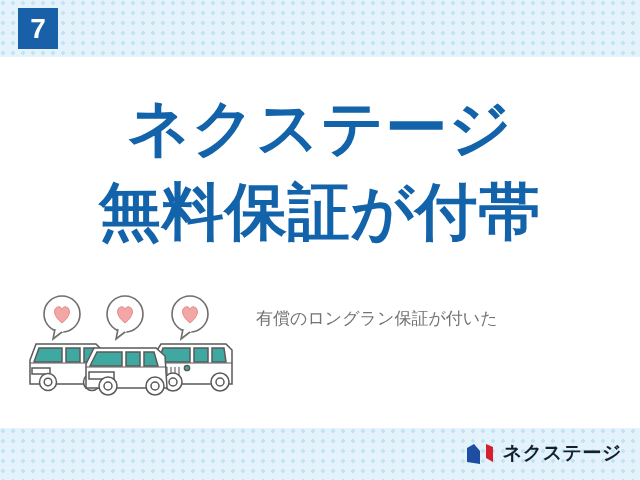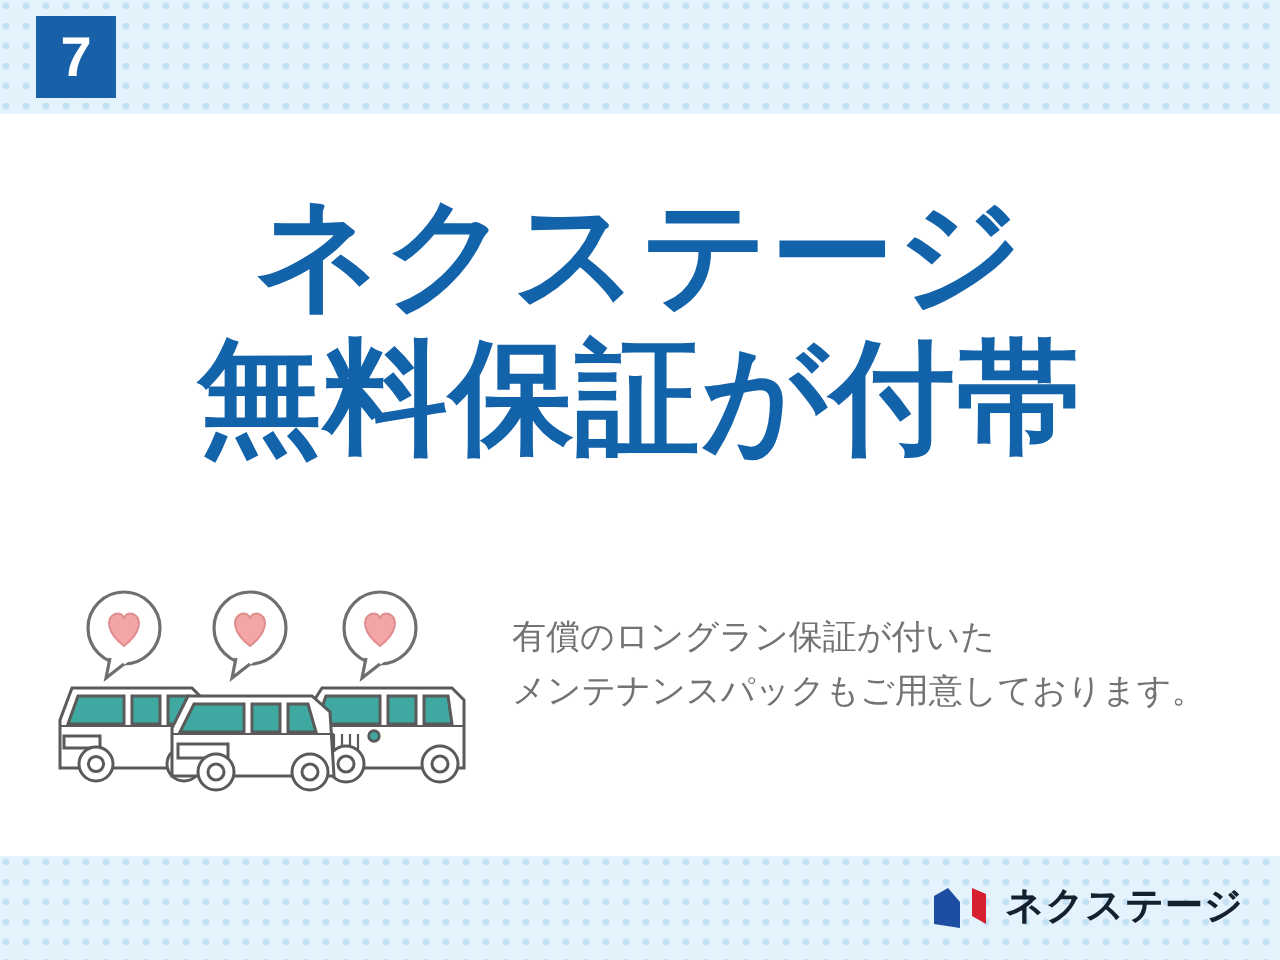--- a/index.html
+++ b/index.html
@@ -79,21 +79,21 @@
     font-weight: bold;
     line-height: 1.0;
     letter-spacing: 1px;
   }
   #headline .line {
     display: block;
     font-size: 62px;
     white-space: nowrap;
   }
   #headline .line2 {
-    margin-top: 10px;
+    margin-top: 22px;
   }
 
   
   #body-copy {
     position: absolute;
     left: 256px;
     top: 305px;
     color: #737373;
     font-size: 17px;
     line-height: 27px;
@@ -218,21 +218,20 @@
         <circle cx="86" cy="94" r="9" fill="#ffffff"></circle>
         <circle cx="86" cy="94" r="4" fill="#ffffff"></circle>
         <circle cx="133" cy="94" r="9" fill="#ffffff"></circle>
         <circle cx="133" cy="94" r="4" fill="#ffffff"></circle>
       </g>
     </svg>
   </div>
 
   <div id="body-copy">
     <div>有償のロングラン保証が付いた</div>
-    <div>メンテナンスパックもご用意しております。</div>
   </div>
 
   <div id="footer-band" class="dot-band"></div>
 
   <div id="logo">
     <svg width="30" height="22" viewBox="0 0 30 22">
       <path d="M2 20 L2 6 L9 2 L9 15 L15 9 L15 22 Z" fill="#1d4ea1"></path>
       <path d="M15 9 L21 2 L21 16 L28 20 L28 5 L21 2 Z" fill="#d7202f"></path>
       <path d="M9 2 L15 9 L15 22 L9 15 Z" fill="#1d4ea1"></path>
     </svg>

